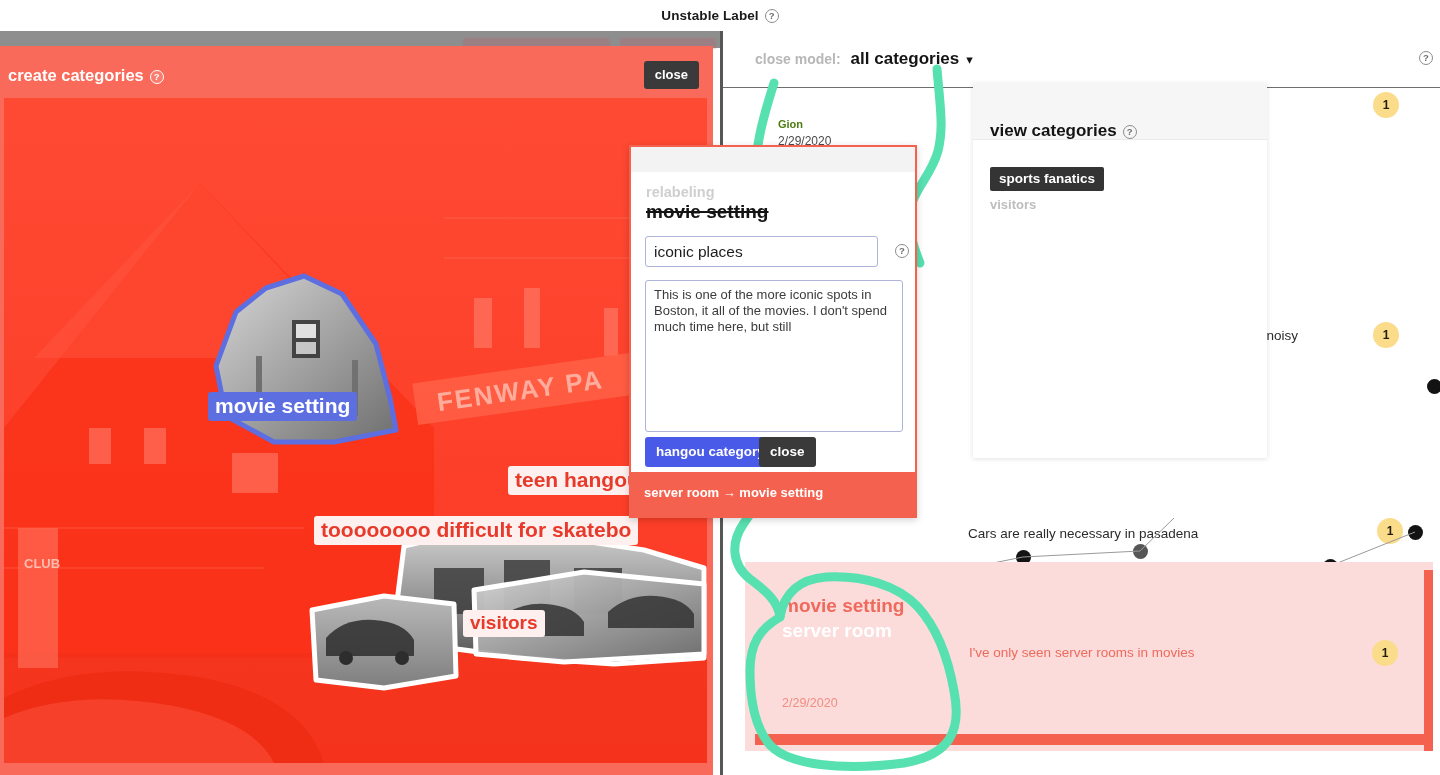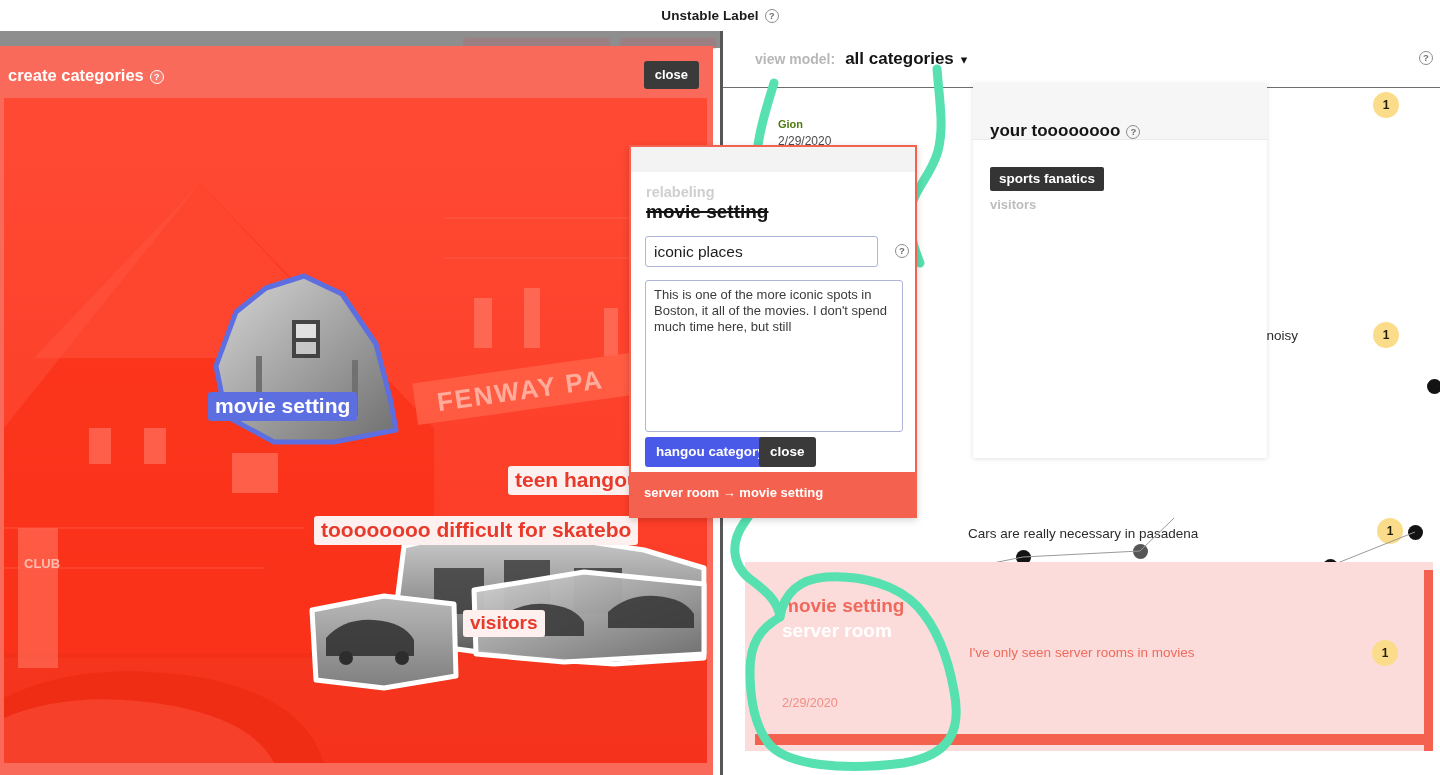--- a/index.html
+++ b/index.html
@@ -210,21 +210,21 @@
 
   <div class="topbar">
     <div class="topbar-title">
       <span>Unstable Label</span><span class="help-ico dark">?</span>
     </div>
   </div>
 
   <div class="workspace">
 
     <div class="ws-toolbar">
-      <span class="vm-label">view model:</span>
+      <span class="vm-label">close model:</span>
       <span class="vm-value">all categories</span>
       <span class="caret">▾</span>
       <span class="help-ico dark tb-help">?</span>
     </div>
 
     <div class="ws-body">
 
       <div class="ws-row" style="top:30px;height:88px;">
         <div class="row-title" style="position:absolute;left:56px;top:0;">Gion</div>
         <div class="row-date" style="position:absolute;left:56px;top:16px;">2/29/2020</div>
@@ -280,21 +280,21 @@
              C 184 192, 190 212, 198 232" fill="none" stroke="#57e0b0" stroke-width="9" stroke-linecap="round" stroke-linejoin="round"></path>
     <path d="M 58 586 C 38 598, 28 612, 28 640 C 28 676, 36 700, 48 714
              C 66 734, 120 740, 182 732 C 228 724, 240 700, 232 660
              C 226 626, 214 596, 196 576 C 176 554, 140 544, 104 546
              C 78 548, 62 562, 58 586 Z" fill="none" stroke="#57e0b0" stroke-width="9" stroke-linecap="round" stroke-linejoin="round"></path>
   </svg>
 
   <div class="cat-panel">
     <div class="cp-head"></div>
     <div class="cp-title">
-      <span>your toooooooo</span><span class="help-ico dark">?</span>
+      <span>view categories</span><span class="help-ico dark">?</span>
     </div>
     <div class="cat-chip">sports fanatics</div>
     <div class="cat-sub">visitors</div>
   </div>
 
   <div class="divider-v"></div>
 
   <div class="gray-strip">
     <div class="ghost" style="left:463px;width:147px;"></div>
     <div class="ghost" style="left:620px;width:96px;"></div>

